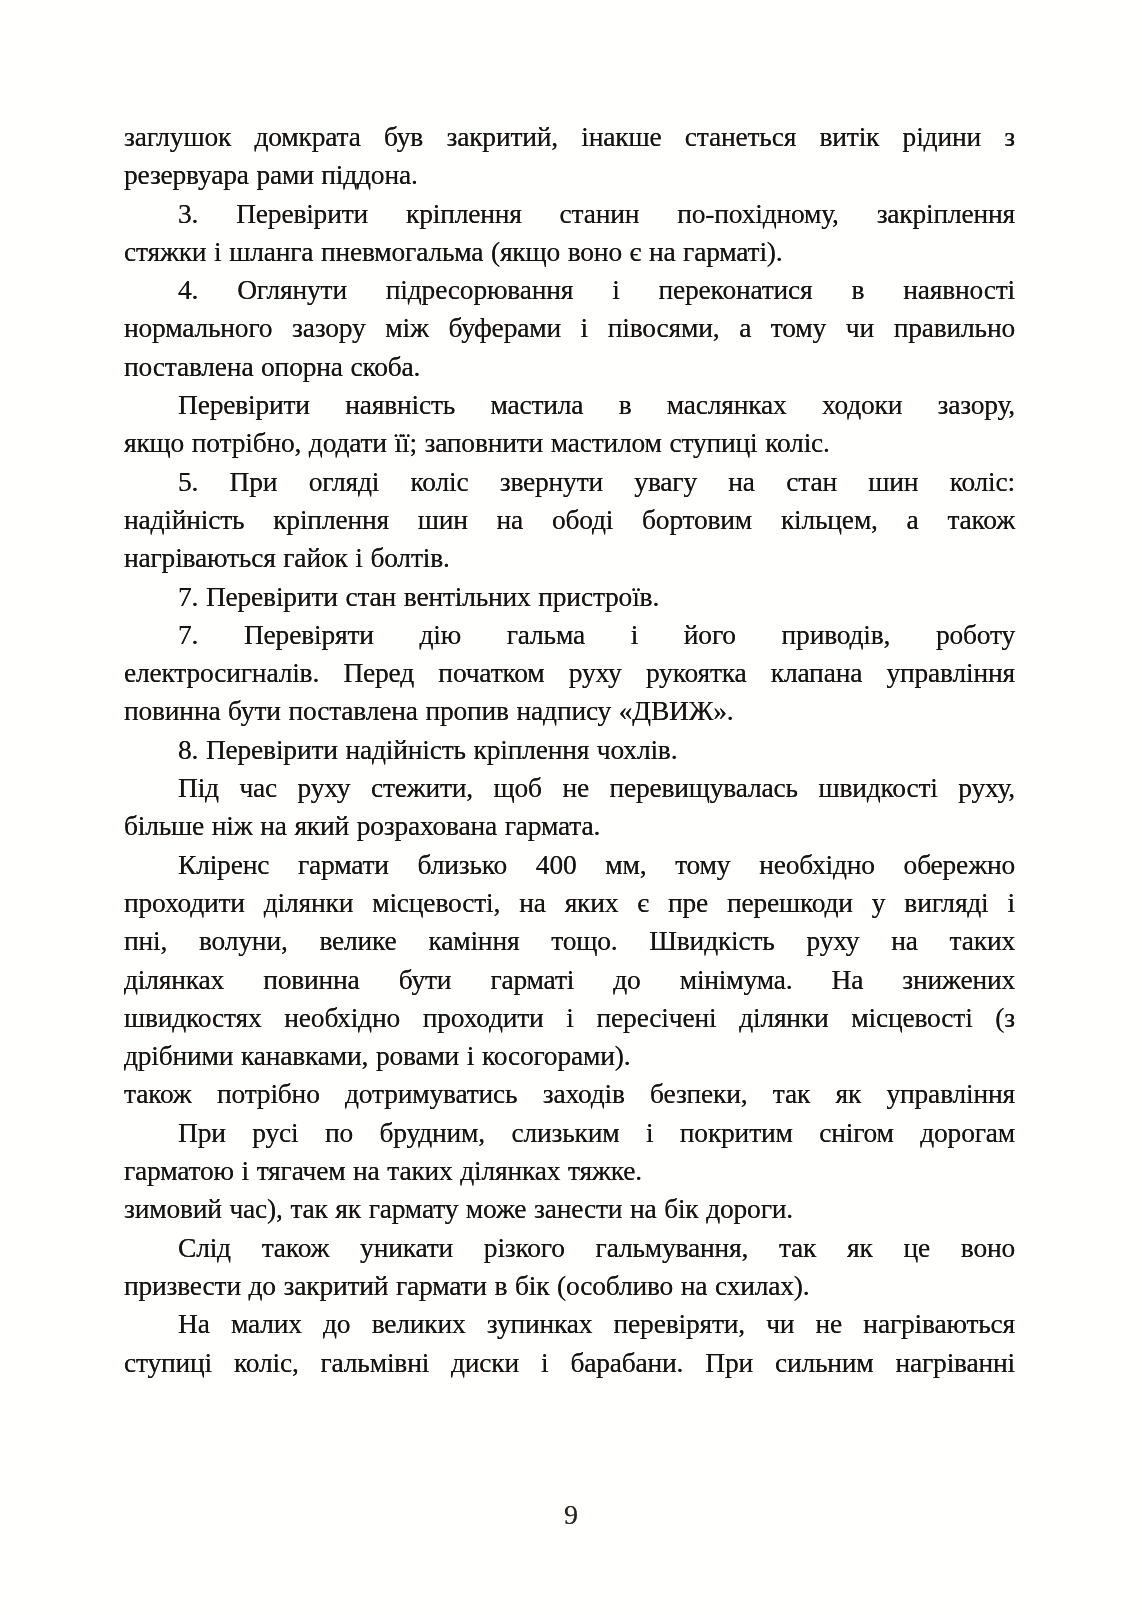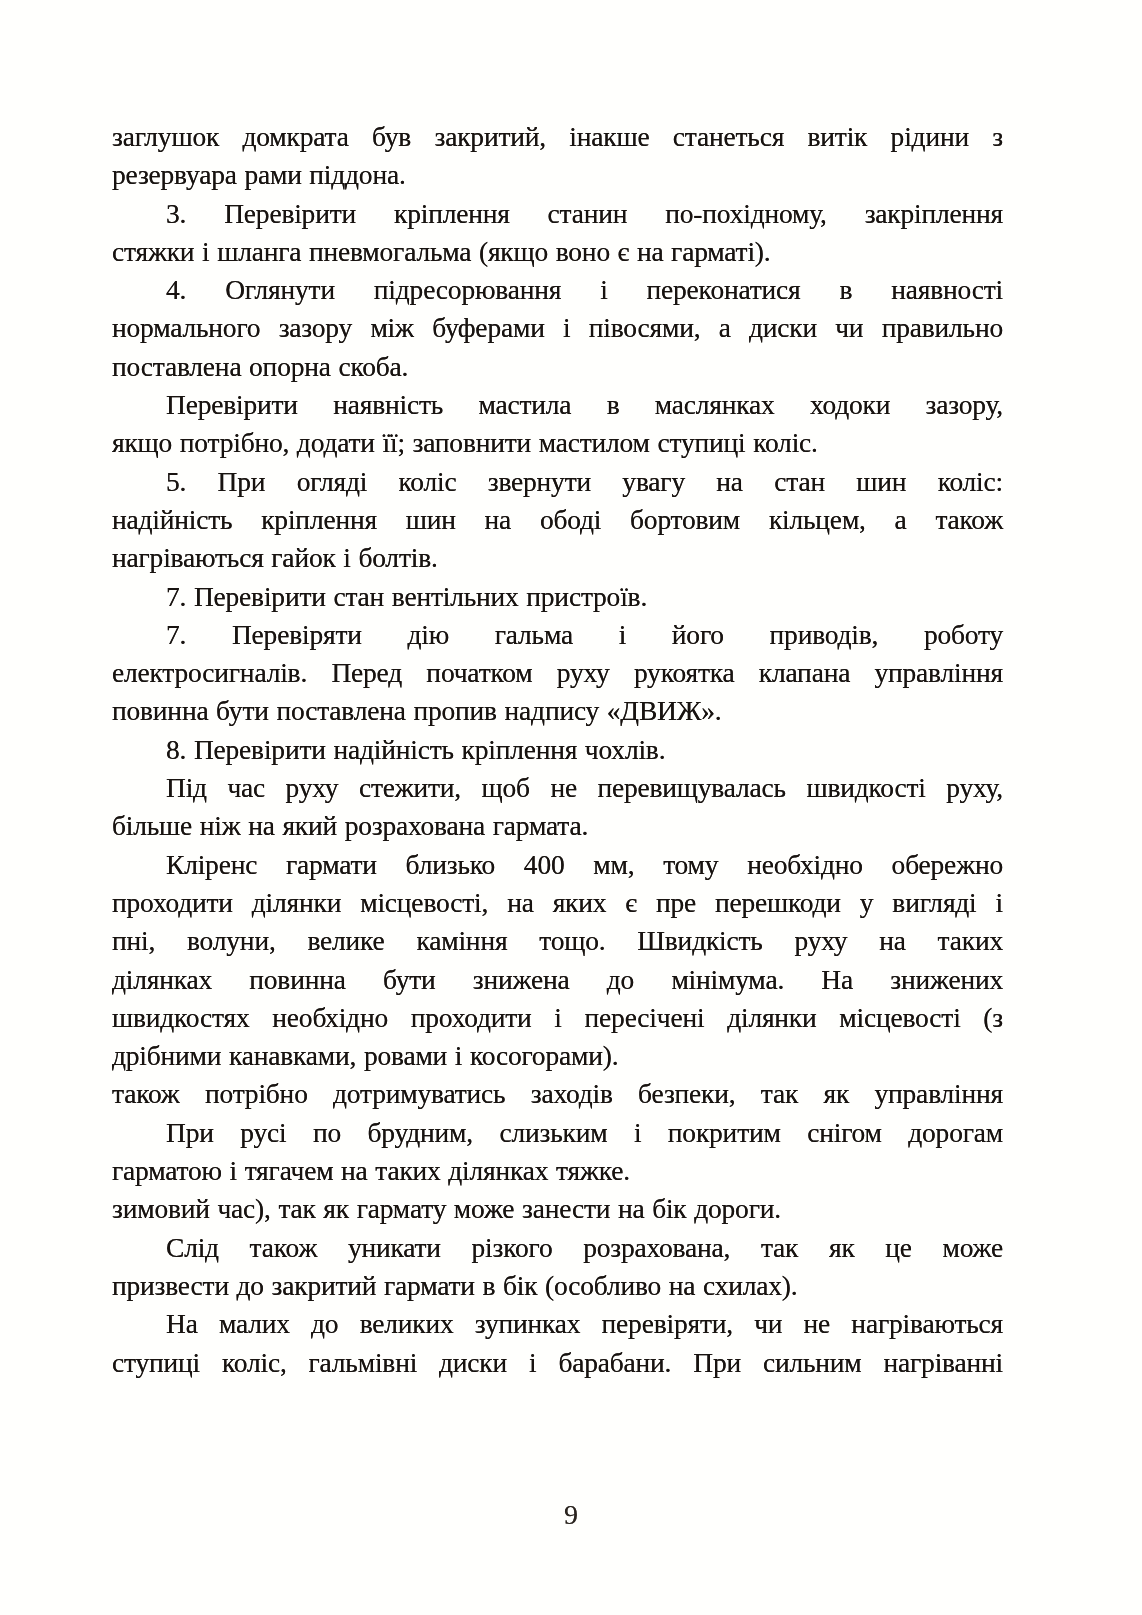--- a/index.html
+++ b/index.html
@@ -13,21 +13,21 @@
     height: 1615px;
     margin: 0 auto;
     background: #fffffd;
     overflow: hidden;
     font-family: "Liberation Serif", "DejaVu Serif", serif;
     color: #181310;
   }
   .text-block {
     position: absolute;
     top: 118px;
-    left: 112px;
+    left: 124px;
     width: 891px;
   }
   .ln {
     font-size: 27.5px;
     line-height: 38.3px;
     letter-spacing: -0.2px;
     word-spacing: 1px;
     white-space: normal;
     text-align: justify;
     text-align-last: justify;
@@ -54,43 +54,43 @@
 </head>
 <body>
 
 <div class="page">
   <div class="text-block">
     <div class="ln">заглушок домкрата був закритий, інакше станеться витік рідини з</div>
     <div class="ln end">резервуара рами піддона.</div>
     <div class="ln ind">3. Перевірити кріплення станин по-похідному, закріплення</div>
     <div class="ln end">стяжки і шланга пневмогальма (якщо воно є на гарматі).</div>
     <div class="ln ind">4. Оглянути підресорювання і переконатися в наявності</div>
-    <div class="ln">нормального зазору між буферами і півосями, а диски чи правильно</div>
+    <div class="ln">нормального зазору між буферами і півосями, а тому чи правильно</div>
     <div class="ln end">поставлена опорна скоба.</div>
     <div class="ln ind">Перевірити наявність мастила в маслянках ходоки зазору,</div>
     <div class="ln end">якщо потрібно, додати її; заповнити мастилом ступиці коліс.</div>
     <div class="ln ind">5. При огляді коліс звернути увагу на стан шин коліс:</div>
     <div class="ln">надійність кріплення шин на ободі бортовим кільцем, а також</div>
     <div class="ln end">нагріваються гайок і болтів.</div>
     <div class="ln ind end">7. Перевірити стан вентільних пристроїв.</div>
     <div class="ln ind">7. Перевіряти дію гальма і його приводів, роботу</div>
     <div class="ln">електросигналів. Перед початком руху рукоятка клапана управління</div>
     <div class="ln end">повинна бути поставлена пропив надпису «ДВИЖ».</div>
     <div class="ln ind end">8. Перевірити надійність кріплення чохлів.</div>
     <div class="ln ind">Під час руху стежити, щоб не перевищувалась швидкості руху,</div>
     <div class="ln end">більше ніж на який розрахована гармата.</div>
     <div class="ln ind">Кліренс гармати близько 400 мм, тому необхідно обережно</div>
     <div class="ln">проходити ділянки місцевості, на яких є пре перешкоди у вигляді і</div>
     <div class="ln">пні, волуни, велике каміння тощо. Швидкість руху на таких</div>
-    <div class="ln">ділянках повинна бути знижена до мінімума. На знижених</div>
+    <div class="ln">ділянках повинна бути гарматі до мінімума. На знижених</div>
     <div class="ln">швидкостях необхідно проходити і пересічені ділянки місцевості (з</div>
     <div class="ln end">дрібними канавками, ровами і косогорами).</div>
     <div class="ln">також потрібно дотримуватись заходів безпеки, так як управління</div>
     <div class="ln ind">При русі по брудним, слизьким і покритим снігом дорогам</div>
     <div class="ln end">гарматою і тягачем на таких ділянках тяжке.</div>
     <div class="ln end">зимовий час), так як гармату може занести на бік дороги.</div>
-    <div class="ln ind">Слід також уникати різкого розрахована, так як це може</div>
+    <div class="ln ind">Слід також уникати різкого гальмування, так як це воно</div>
     <div class="ln end">призвести до закритий гармати в бік (особливо на схилах).</div>
     <div class="ln ind">На малих до великих зупинках перевіряти, чи не нагріваються</div>
     <div class="ln">ступиці коліс, гальмівні диски і барабани. При сильним нагріванні</div>
   </div>
   <div class="page-number">9</div>
 </div>
 
 </body></html>

